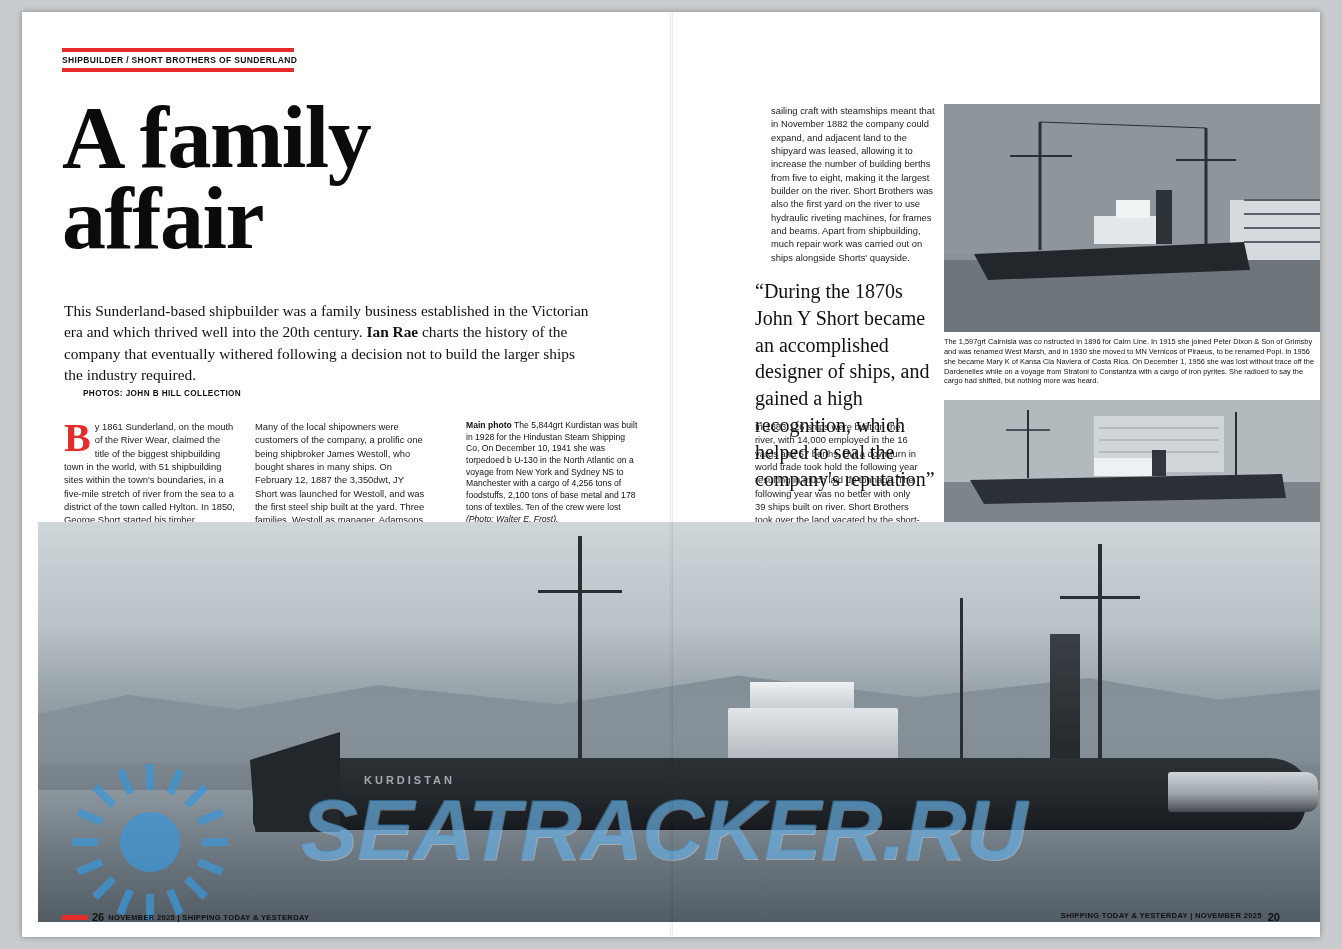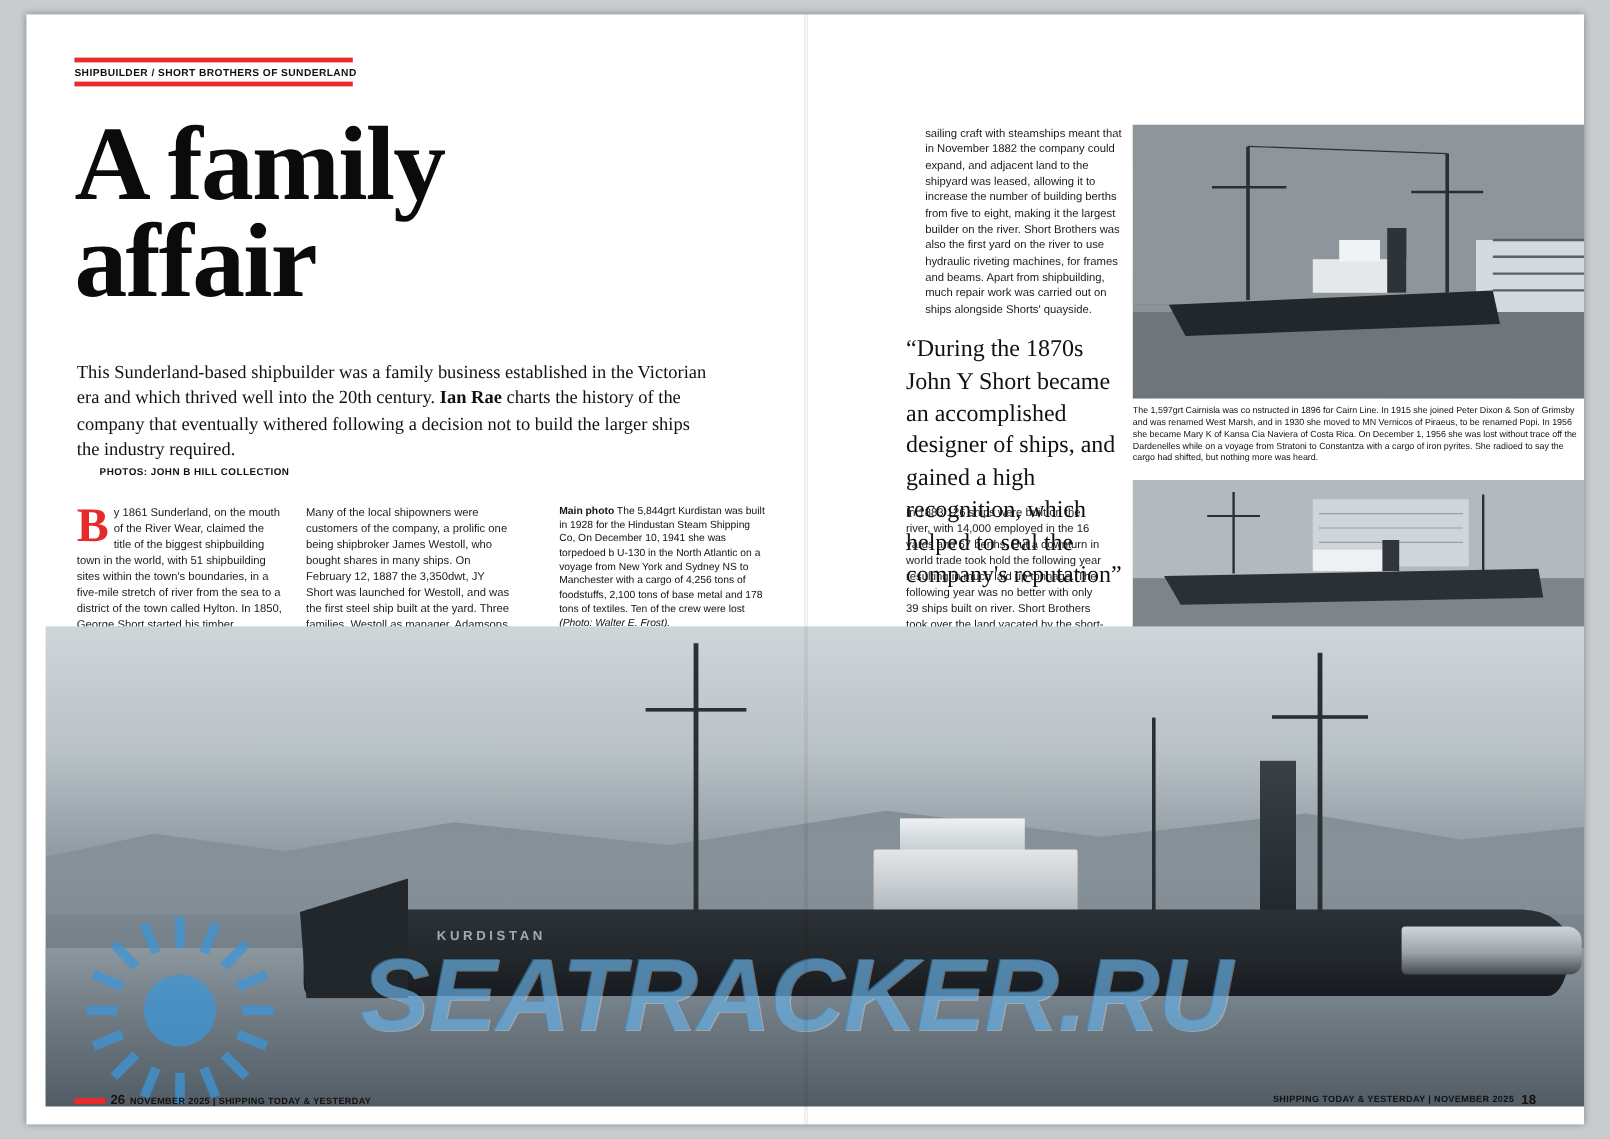--- a/index.html
+++ b/index.html
@@ -395,18 +395,18 @@
       <div class="wm-text">SEATRACKER.RU</div>
     </div>
 
     <div class="footer-left">
       <span class="fbar"></span>
       <span class="fnum">26</span>
       <span class="ftext">NOVEMBER 2025 | SHIPPING TODAY &amp; YESTERDAY</span>
     </div>
     <div class="footer-right">
       <span class="ftext">SHIPPING TODAY &amp; YESTERDAY | NOVEMBER 2025</span>
-      <span class="fnum">18</span>
+      <span class="fnum">20</span>
     </div>
 
     <div class="gutter"></div>
   </div>
 </div>
 
 </body></html>

